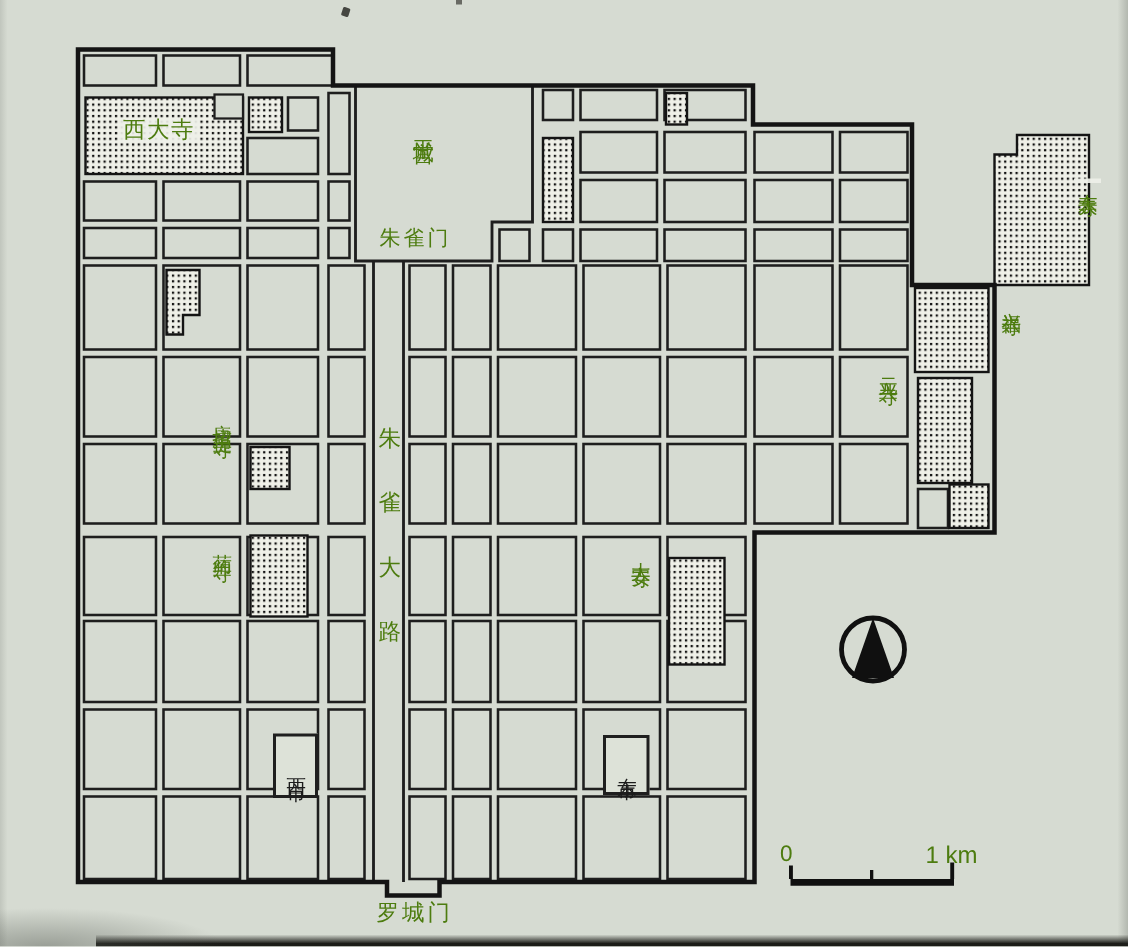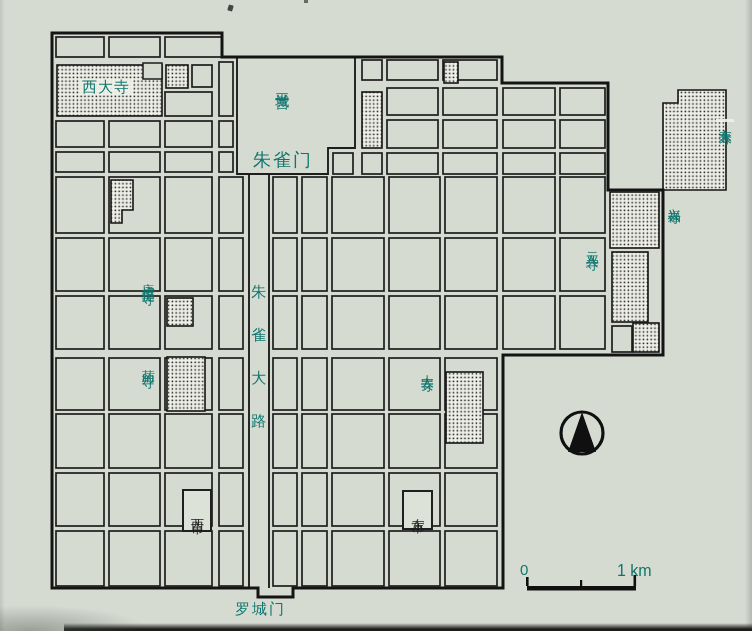--- a/index.html
+++ b/index.html
@@ -3,21 +3,21 @@
 <meta charset="utf-8">
 <style>
   html,body{margin:0;padding:0;}
   #stage{
     position:relative;width:752px;height:631px;overflow:hidden;
     background:#d6dbd2;
     font-family:"Liberation Sans","DejaVu Sans",sans-serif;
   }
   #map-svg{position:absolute;left:0;top:0;}
   .label{
-    position:absolute;color:#0f766e;white-space:nowrap;
+    position:absolute;color:#4d7c0f;white-space:nowrap;
     font-family:"Liberation Sans","DejaVu Sans",sans-serif;
     line-height:1.05;z-index:5;
   }
   .v{writing-mode:vertical-rl;text-orientation:upright;}
   .onhatch{background:rgba(238,240,232,0.92);padding:0 2px;}
   .market-box{
     position:absolute;border:2px solid #1f1f1f;background:#dde2d8;
     display:flex;align-items:center;justify-content:center;z-index:4;
   }
   .market-box span{writing-mode:vertical-rl;text-orientation:upright;
@@ -193,21 +193,21 @@
       <rect x="526" y="577" width="2.6" height="9"></rect>
       <rect x="580" y="580" width="2.2" height="6"></rect>
       <rect x="633.5" y="575" width="2.6" height="11"></rect>
     </g>
   </svg>
 
   <div class="label onhatch" style="left:80px;top:79px;font-size:15px;letter-spacing:1px;">西大寺</div>
 
   <div class="label v" style="left:275px;top:82px;font-size:14px;letter-spacing:1px;">平城宫</div>
 
-  <div class="label" style="left:253px;top:151px;font-size:18px;letter-spacing:2px;">朱雀门</div>
+  <div class="label" style="left:253px;top:151px;font-size:14px;letter-spacing:2px;">朱雀门</div>
 
   <div class="label v onhatch" style="left:716px;top:119px;font-size:13px;letter-spacing:1px;">东大寺</div>
 
   <div class="label v" style="left:667px;top:198px;font-size:13px;letter-spacing:1px;">兴福寺</div>
 
   <div class="label v" style="left:585px;top:241px;font-size:13px;letter-spacing:3px;">元兴寺</div>
 
   <div class="label v" style="left:141px;top:273px;font-size:13px;letter-spacing:3px;">唐招提寺</div>
 
   <div class="label v" style="left:141px;top:359px;font-size:13px;letter-spacing:3px;">药师寺</div>
@@ -217,21 +217,21 @@
   <div class="label v" style="left:420px;top:364px;font-size:13px;letter-spacing:2px;">大安寺</div>
 
   <div class="market-box" style="left:182px;top:489px;width:26px;height:39px;">
     <span>西市</span>
   </div>
 
   <div class="market-box" style="left:402px;top:490px;width:27px;height:36px;">
     <span>东市</span>
   </div>
 
-  <div class="label" style="left:235px;top:601px;font-size:15px;letter-spacing:2px;">罗城门</div>
+  <div class="label" style="left:251px;top:601px;font-size:15px;letter-spacing:2px;">罗城门</div>
 
   <div class="label" style="left:520px;top:562px;font-size:15px;">0</div>
 
   <div class="label" style="left:617px;top:563px;font-size:16px;">1 km</div>
 
   <div class="art" id="art-bottom"></div>
   <div class="art" id="art-corner"></div>
   <div class="art" id="art-right"></div>
   <div class="art" id="art-left"></div>
   <div class="art" id="speck1"></div>

